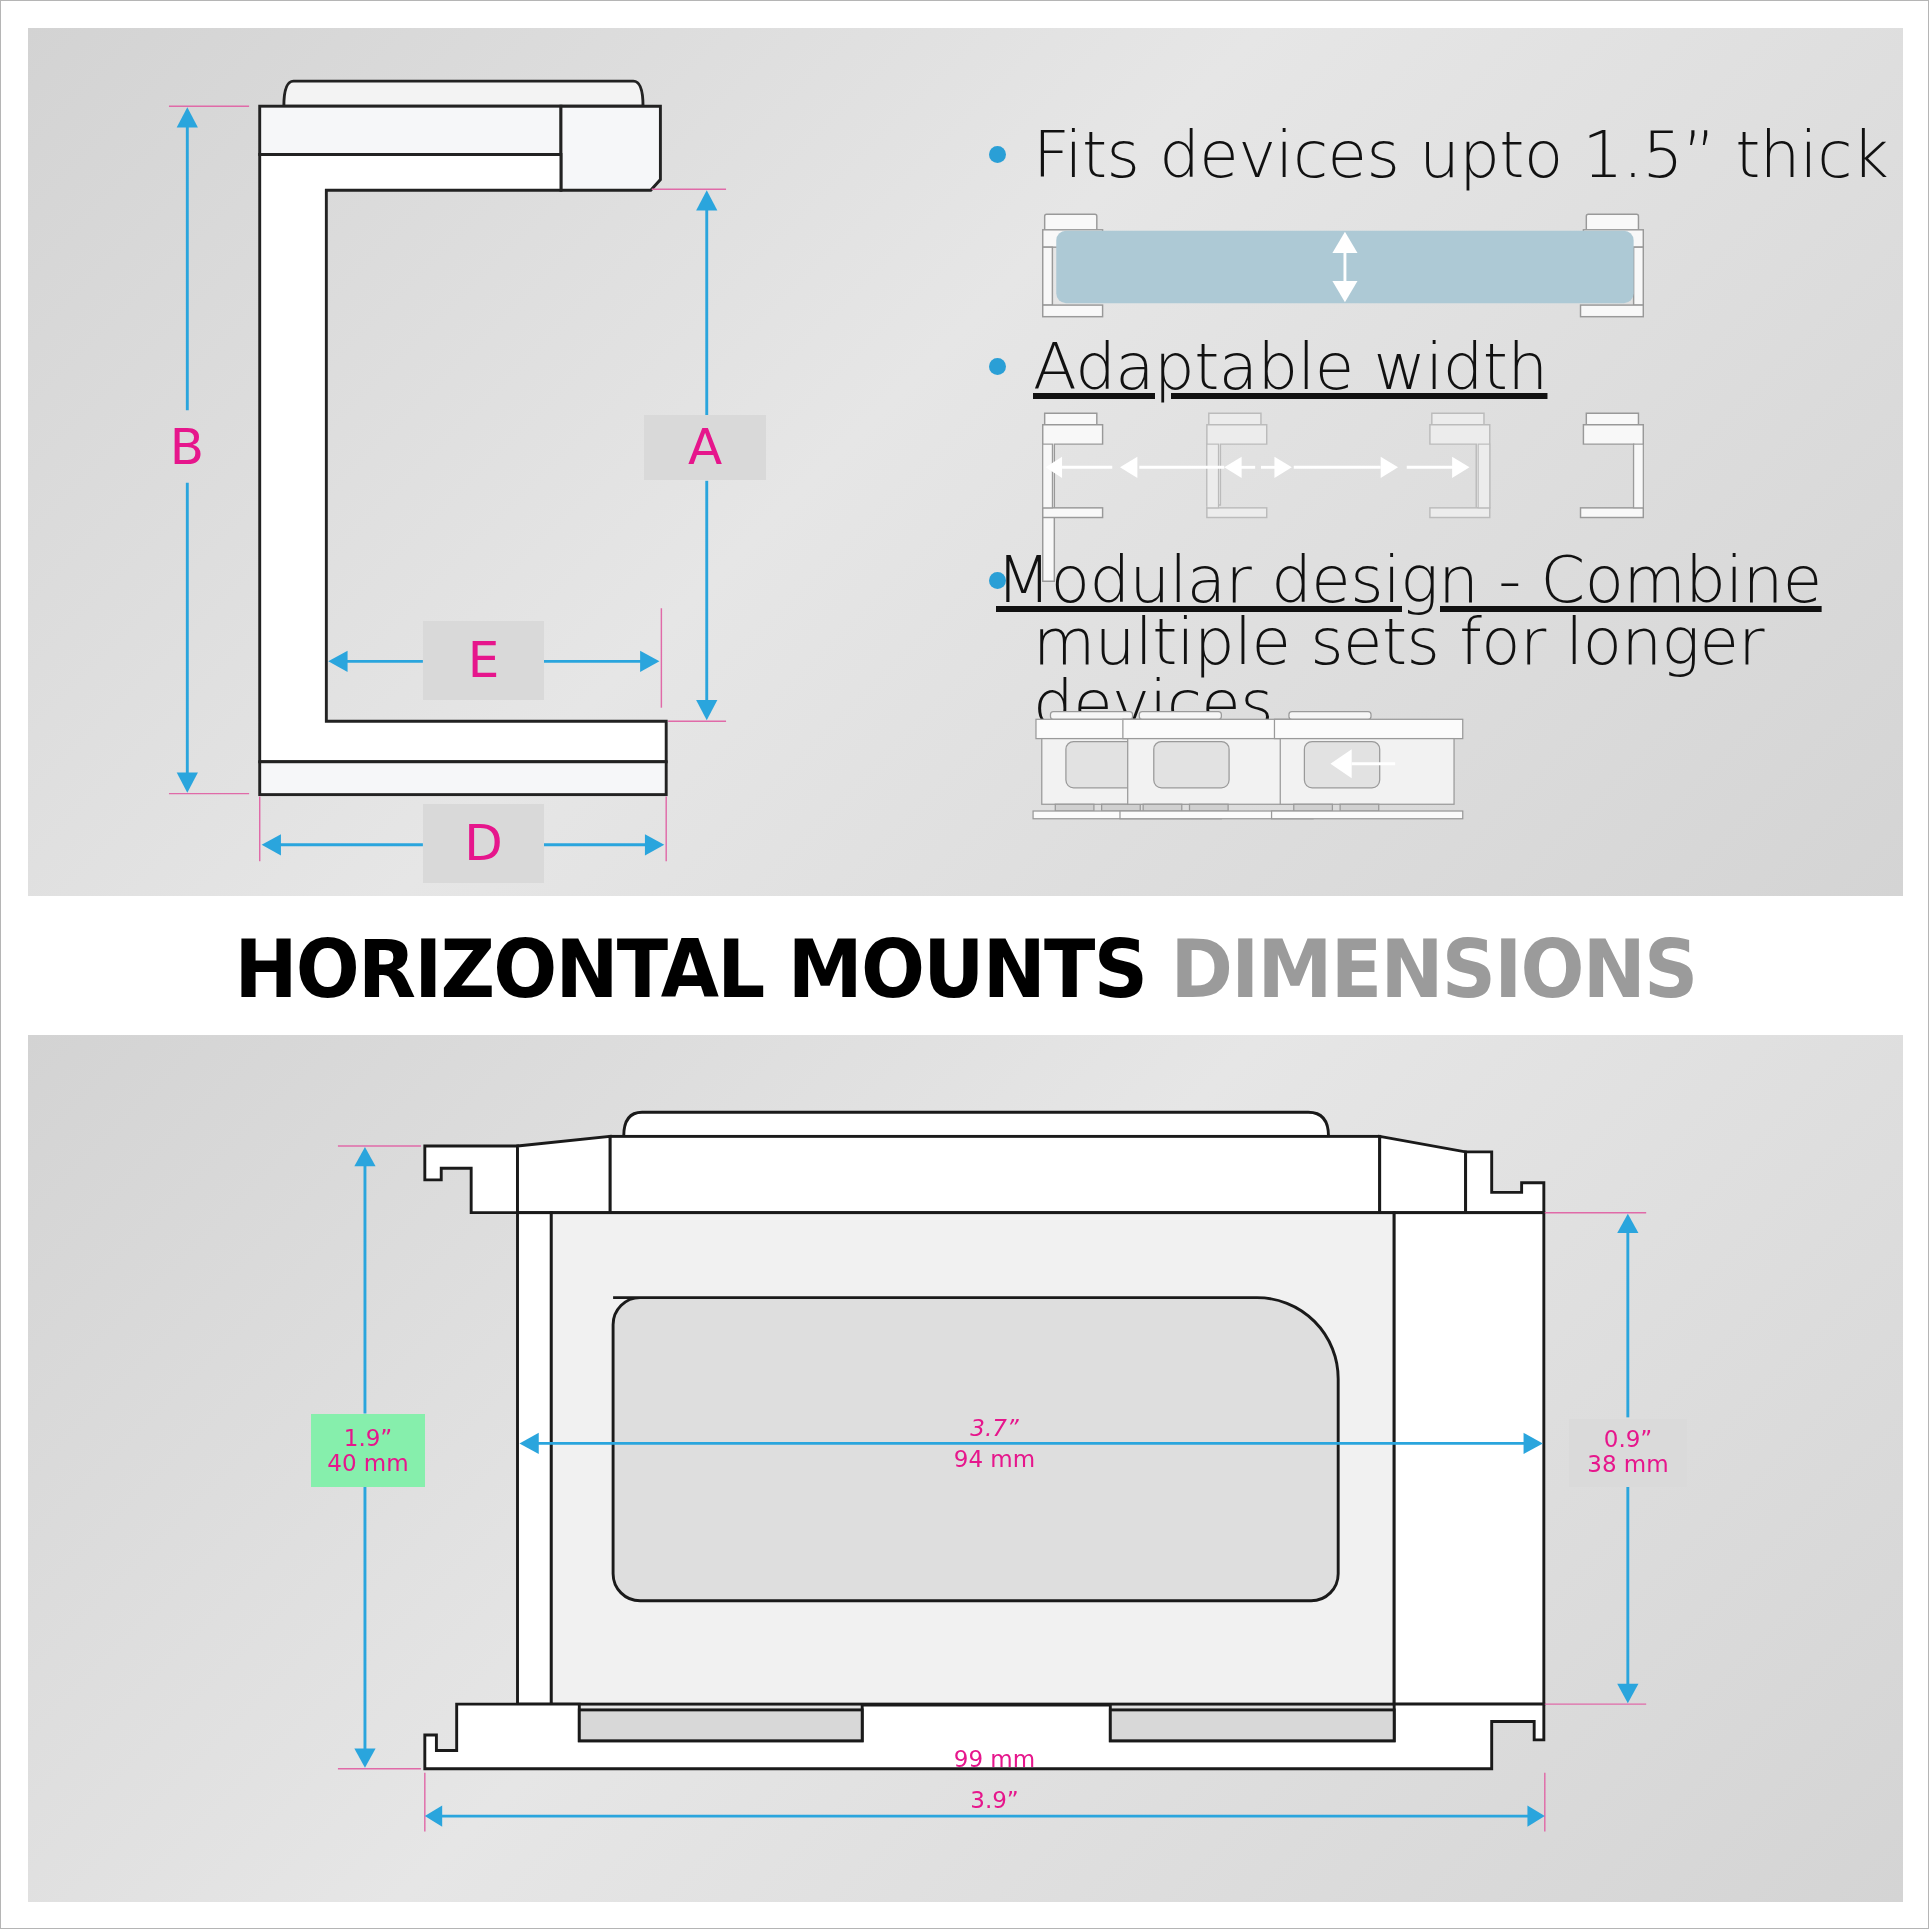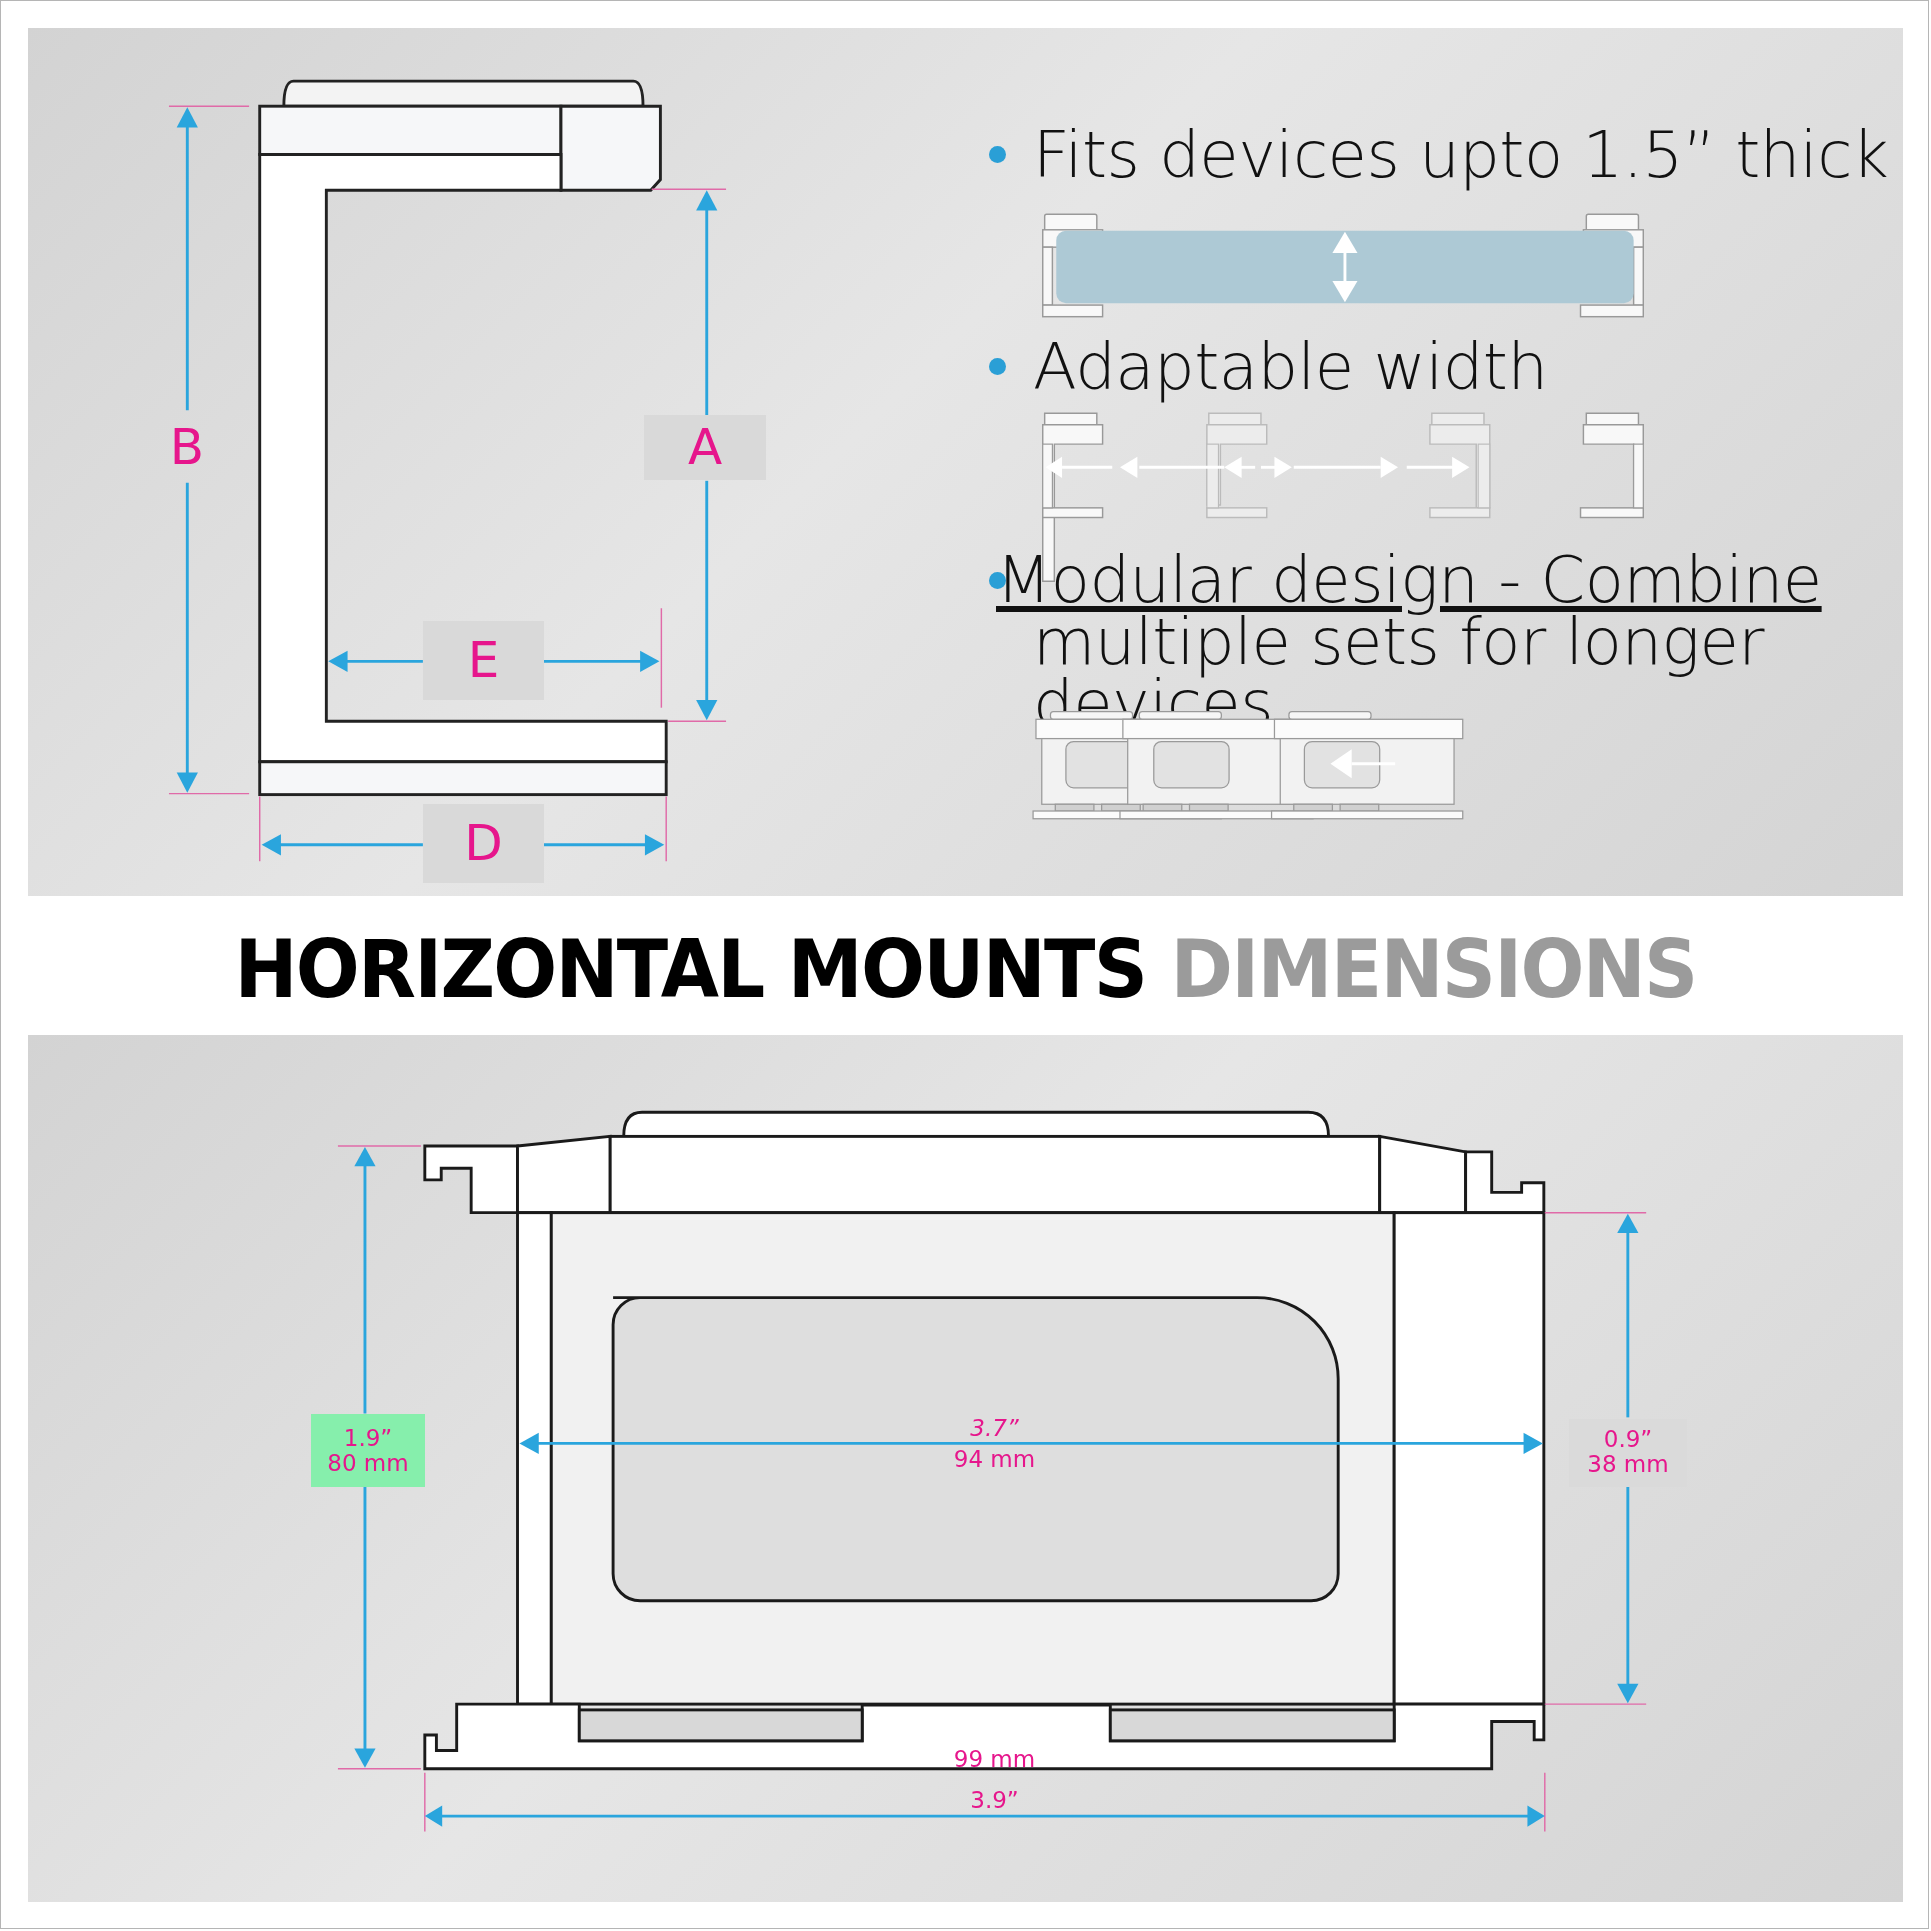--- a/index.html
+++ b/index.html
@@ -82,21 +82,21 @@
     <rect x="1692" y="256" width="10" height="60"></rect>
     <rect x="1637" y="316" width="65" height="12"></rect>
   </g>
   <rect x="1094" y="239" width="598" height="75" rx="10" fill="#adc9d5"></rect>
   <line x1="1393" y1="256" x2="1393" y2="300" stroke="#fff" stroke-width="3"></line>
   <polygon points="1393,240 1380,262 1406,262" fill="#fff"></polygon>
   <polygon points="1393,313 1380,291 1406,291" fill="#fff"></polygon>
 </svg>
 
 <div class="dot" style="left:989px;top:358px;"></div>
-<div class="bullet" style="left:1033px;top:336px;">Adaptable width</div>
+<div class="bullet" style="left:1033px;top:336px;text-decoration:underline;">Adaptable width</div>
 
 <svg width="1931" height="1931" viewBox="0 0 2000 2000">
   <g stroke="#999" stroke-width="1.5" fill="#f8f8f8">
     <path d="M1082,428 h54 v12 h-54 z"></path>
     <path d="M1080,440 h62 v20 h-50 v142 h-2 v0 h-10 z"></path>
     <rect x="1080" y="524" width="10" height="10" fill="none" stroke="none"></rect>
     <rect x="1080" y="526" width="62" height="10"></rect>
   </g>
   <g stroke="#bbb" stroke-width="1.5" fill="#ececec">
     <path d="M1252,428 h54 v12 h-54 z"></path>
@@ -237,21 +237,21 @@
 
   <line x1="440" y1="1836" x2="440" y2="1897" stroke="#e06aa8" stroke-width="1.5"></line>
   <line x1="1600" y1="1836" x2="1600" y2="1897" stroke="#e06aa8" stroke-width="1.5"></line>
   <line x1="455" y1="1881" x2="1585" y2="1881" stroke="#2aa5dd" stroke-width="3"></line>
   <polygon points="440,1881 458,1870 458,1892" fill="#2aa5dd"></polygon>
   <polygon points="1600,1881 1582,1870 1582,1892" fill="#2aa5dd"></polygon>
 </svg>
 
 <div class="dim" style="left:311px;top:1414px;width:114px;height:73px;background:#86efac;padding-top:11.6px;box-sizing:border-box;">
   <div>1.9”</div>
-  <div>80 mm</div>
+  <div>40 mm</div>
 </div>
 <div class="dim" style="left:1569px;top:1419px;width:118px;height:68px;background:#dadada;padding-top:7.7px;box-sizing:border-box;">
   <div>0.9”</div>
   <div>38 mm</div>
 </div>
 <div class="dim" style="left:898px;top:1416px;width:193px;font-style:italic;">3.7”</div>
 <div class="dim" style="left:898px;top:1447px;width:193px;">94 mm</div>
 <div class="dim" style="left:898px;top:1788px;width:193px;">3.9”</div>
 <div class="dim" style="left:898px;top:1747px;width:193px;">99 mm</div>
 

